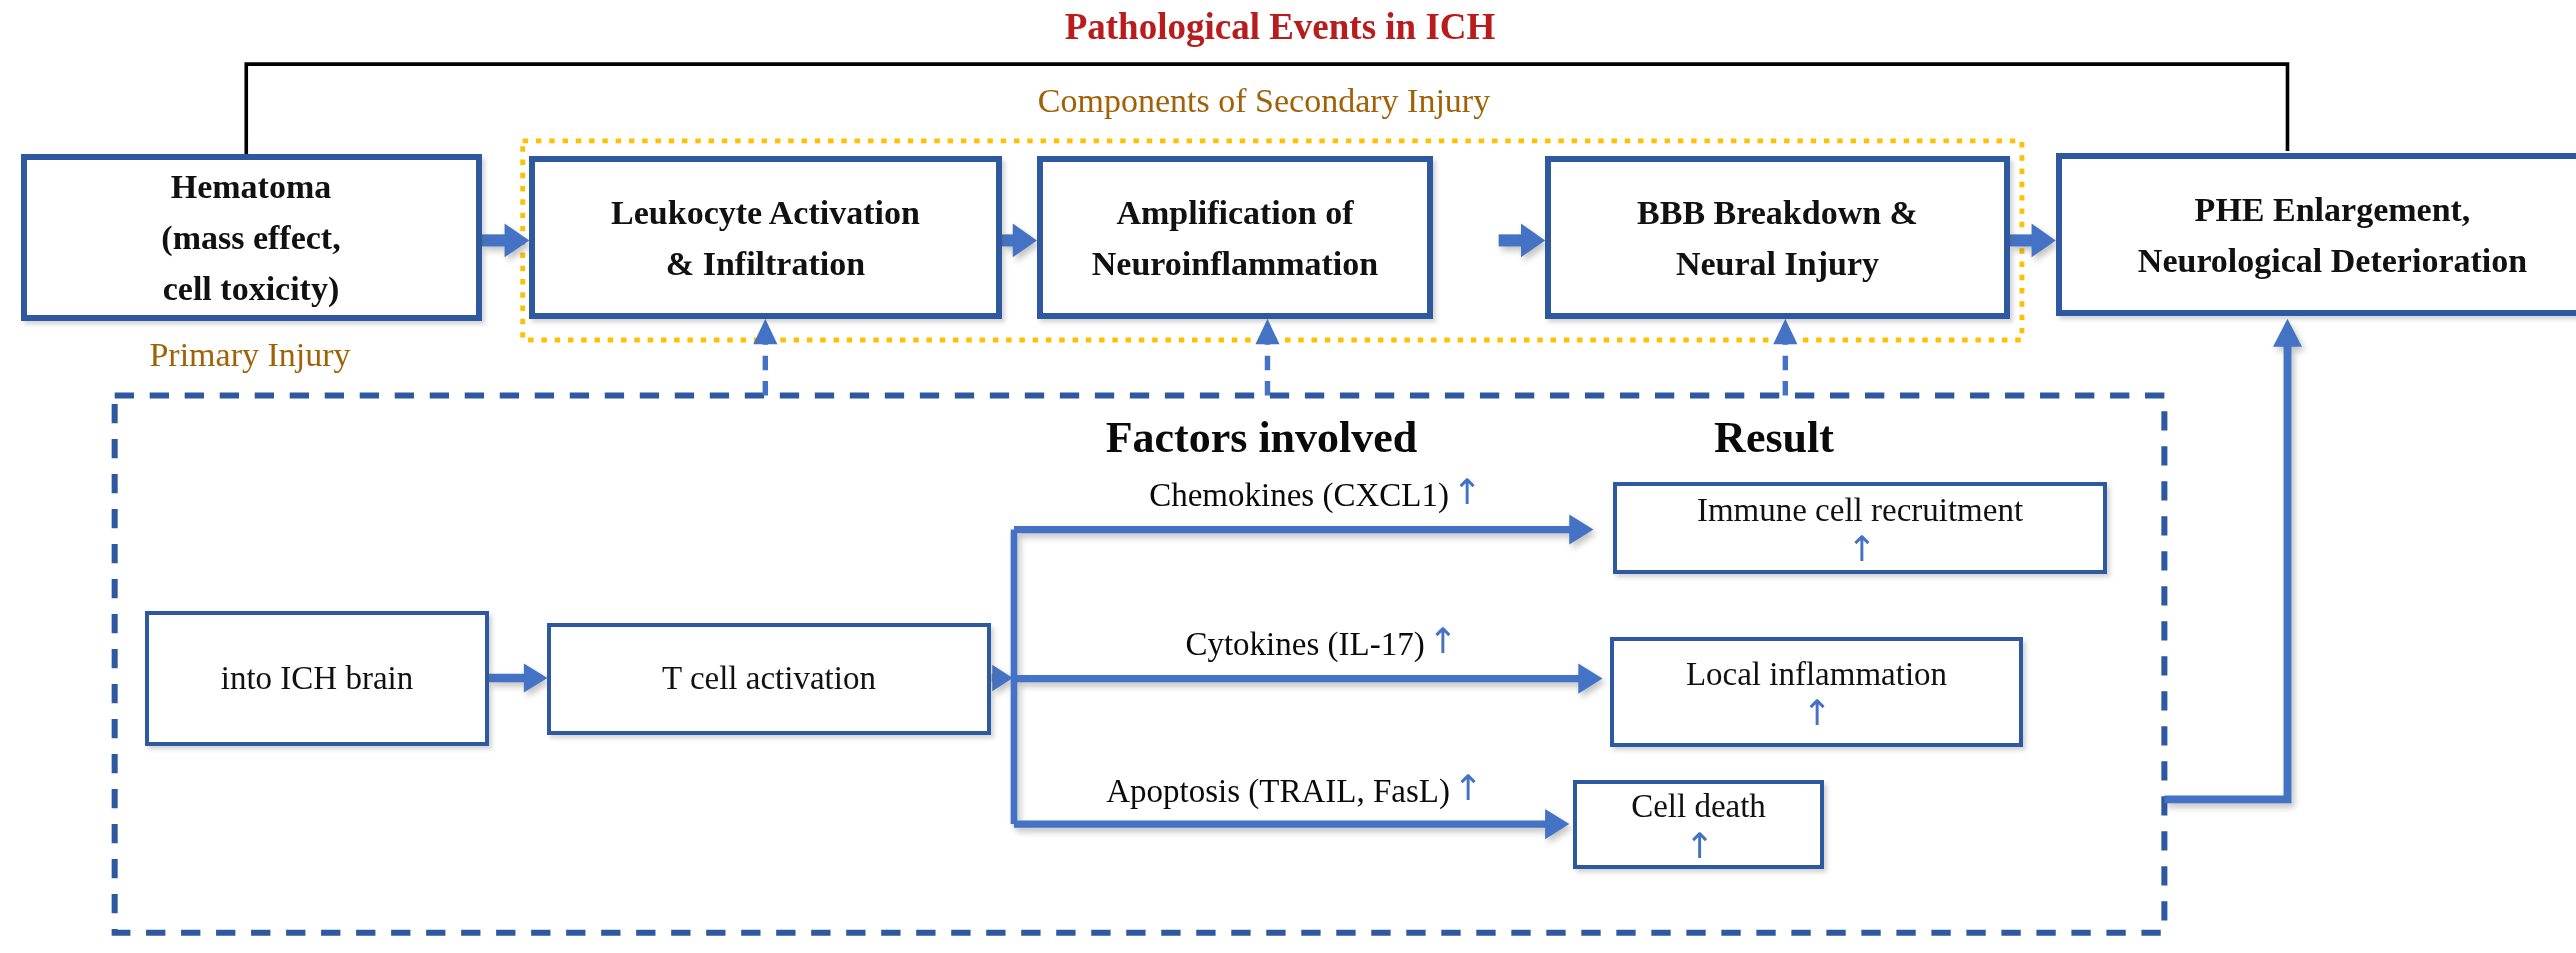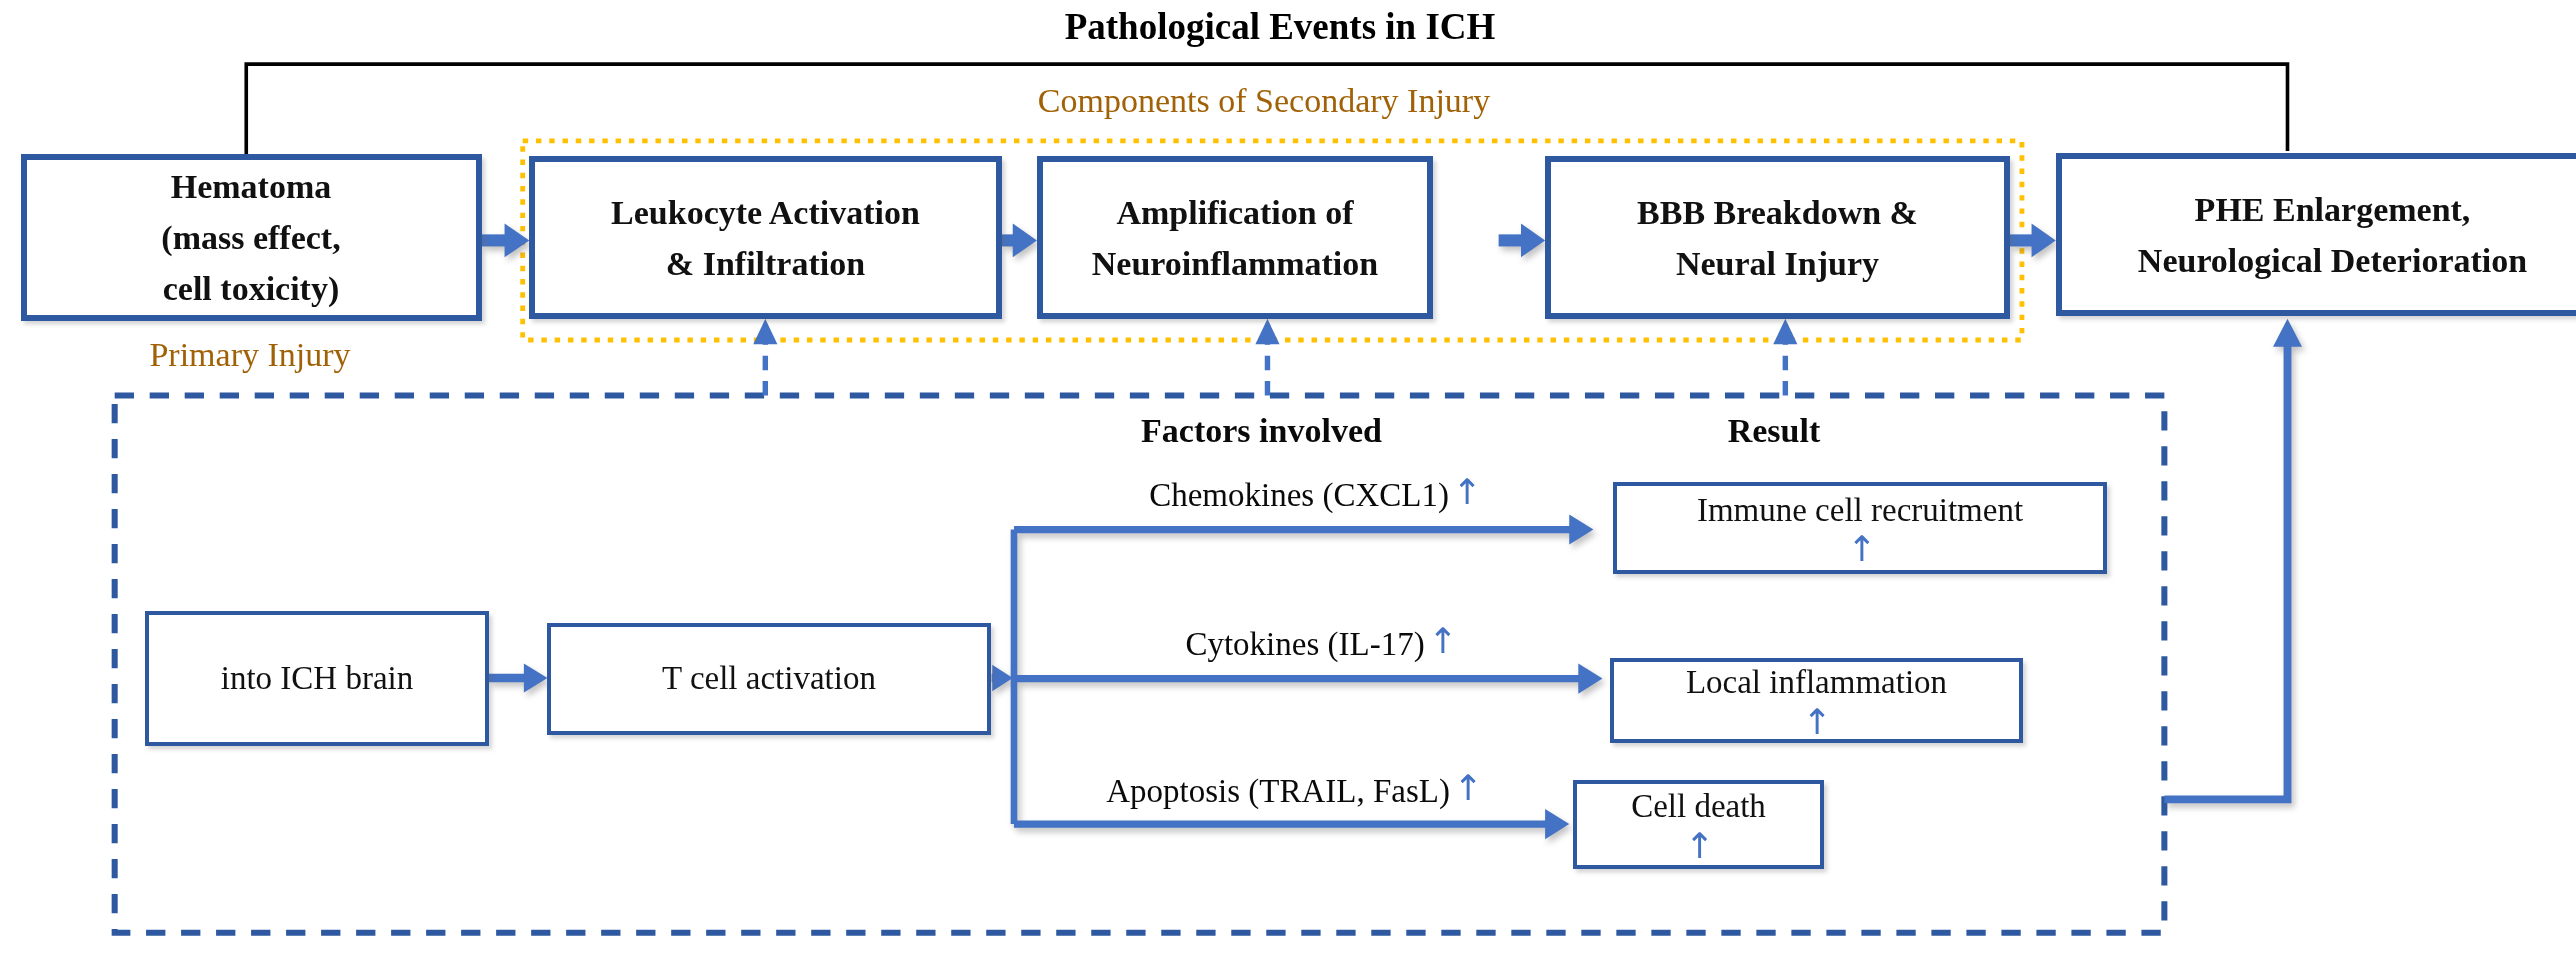--- a/index.html
+++ b/index.html
@@ -10,28 +10,28 @@
     font-family:"Liberation Serif", serif;
     color:#111;
     overflow:hidden;
   }
   svg.layer{position:absolute;left:0;top:0;z-index:1;}
   .g-shadow{filter:drop-shadow(5px 7px 5px rgba(80,80,80,0.35));}
 
   .abs{position:absolute;z-index:2;}
 
   .title{
-    font-size:37px;font-weight:bold;text-align:center;color:#000000;
+    font-size:37px;font-weight:bold;text-align:center;color:#b91c1c;
     letter-spacing:0px;
   }
   .red-label{
     font-size:34px;color:#a16207;text-align:center;font-weight:normal;
   }
   .header-label{
-    font-size:34px;font-weight:bold;text-align:center;color:#0a0a0a;
+    font-size:44px;font-weight:bold;text-align:center;color:#0a0a0a;
   }
 
   .box{
     position:absolute;z-index:2;
     background:#ffffff;
     border:6px solid #2e59a0;
     box-sizing:border-box;
     display:flex;flex-direction:column;align-items:center;justify-content:center;
     text-align:center;
     box-shadow:3px 4.2px 4.2px rgba(100,100,100,0.28);
@@ -195,21 +195,21 @@
     <span>Apoptosis (TRAIL, FasL)</span><span class="up">↑</span>
   </div>
 
   <div class="box plain" style="left:1613px;top:482px;width:494px;height:92px;">
     <div class="rowflex">
       <span>Immune cell recruitment </span>
         <span class="up">↑</span>
     </div>
   </div>
 
-  <div class="box plain" style="left:1610px;top:658px;width:413px;height:85px;">
+  <div class="box plain" style="left:1610px;top:637px;width:413px;height:110px;">
     <div class="rowflex">
       <span>Local inflammation</span>
         <span class="up" style="margin-left:1.2px;">↑</span>
     </div>
   </div>
 
   <div class="box plain" style="left:1573px;top:780px;width:251px;height:89px;">
     <div class="rowflex">
       <span>Cell death</span>
         <span class="up" style="margin-left:2.4px;">↑</span>

